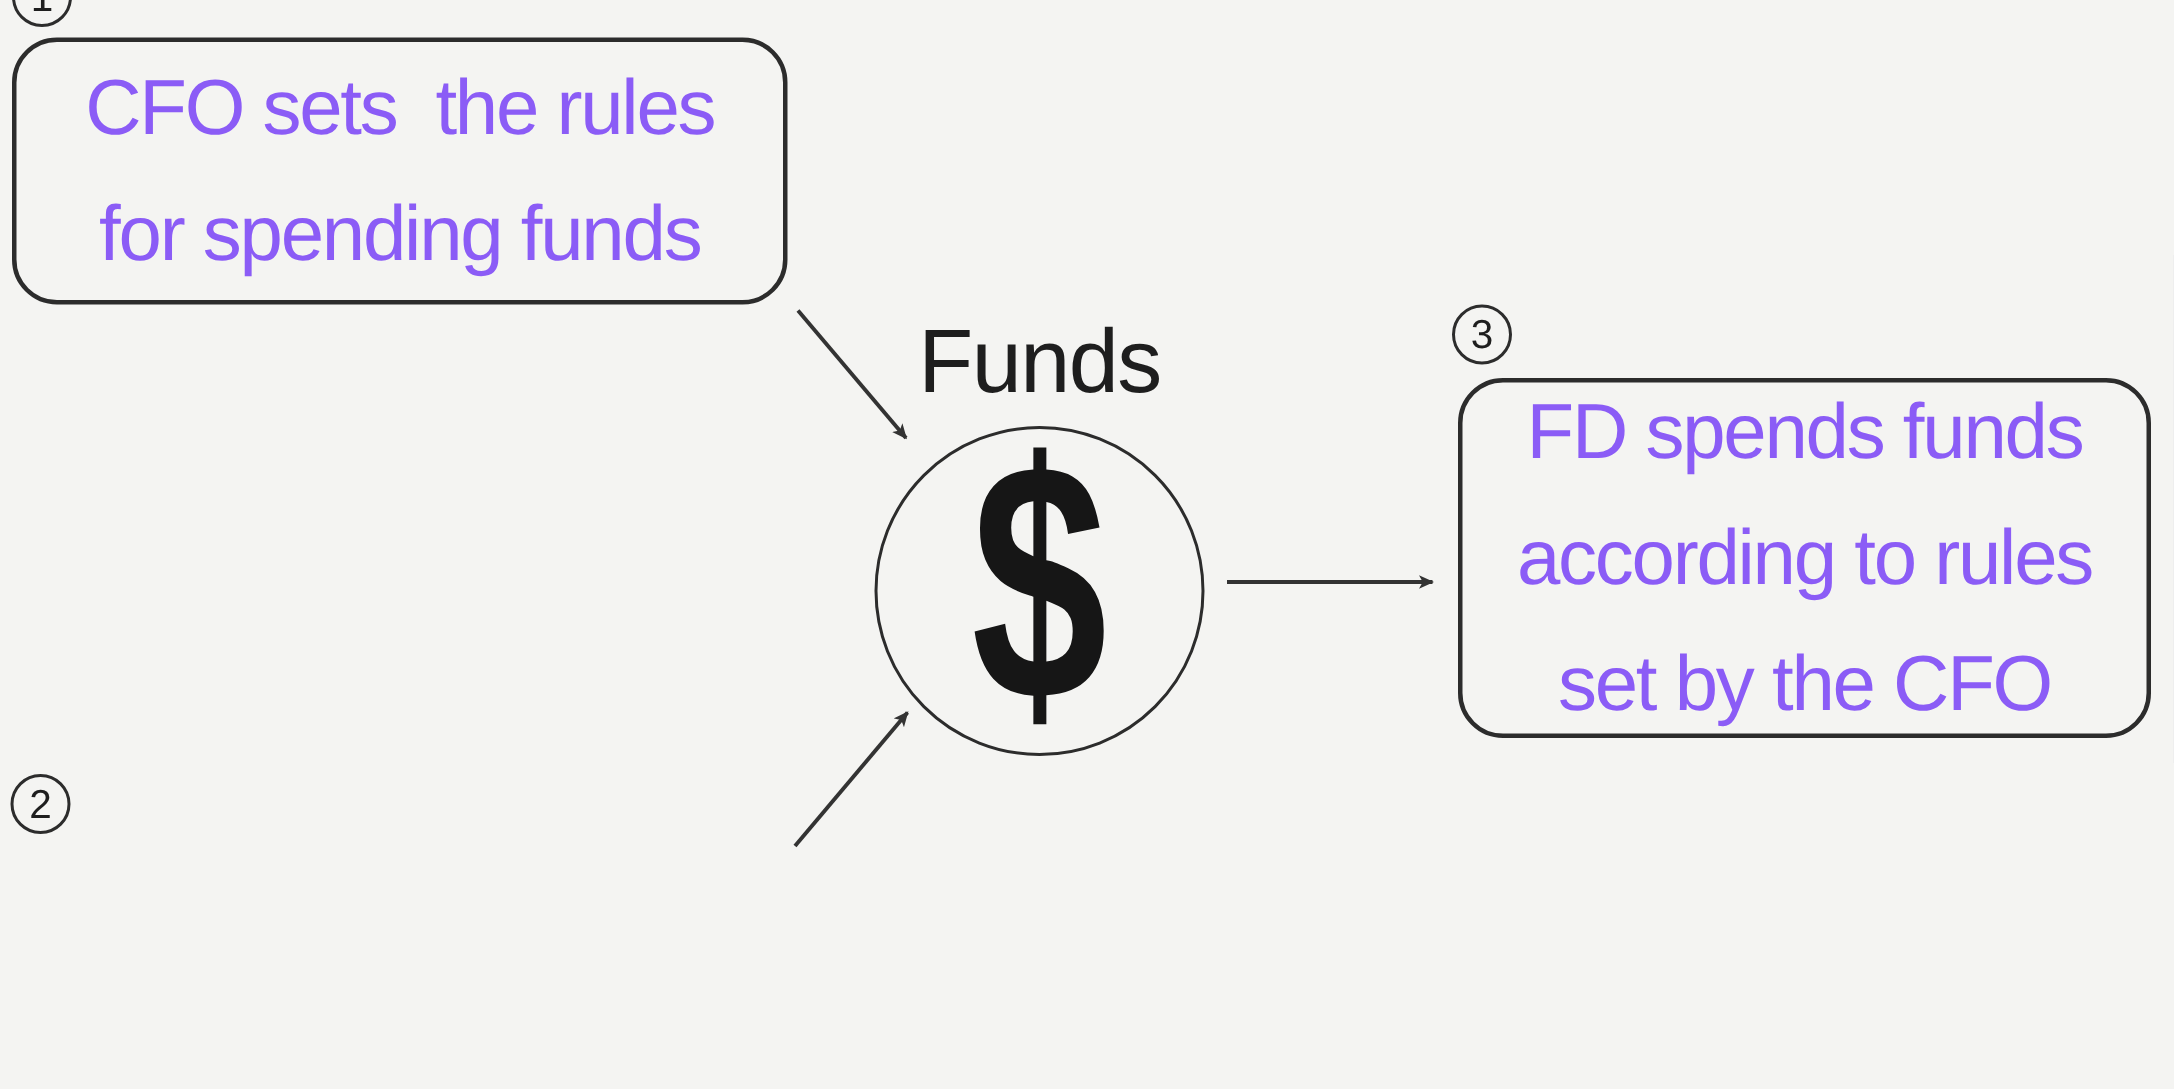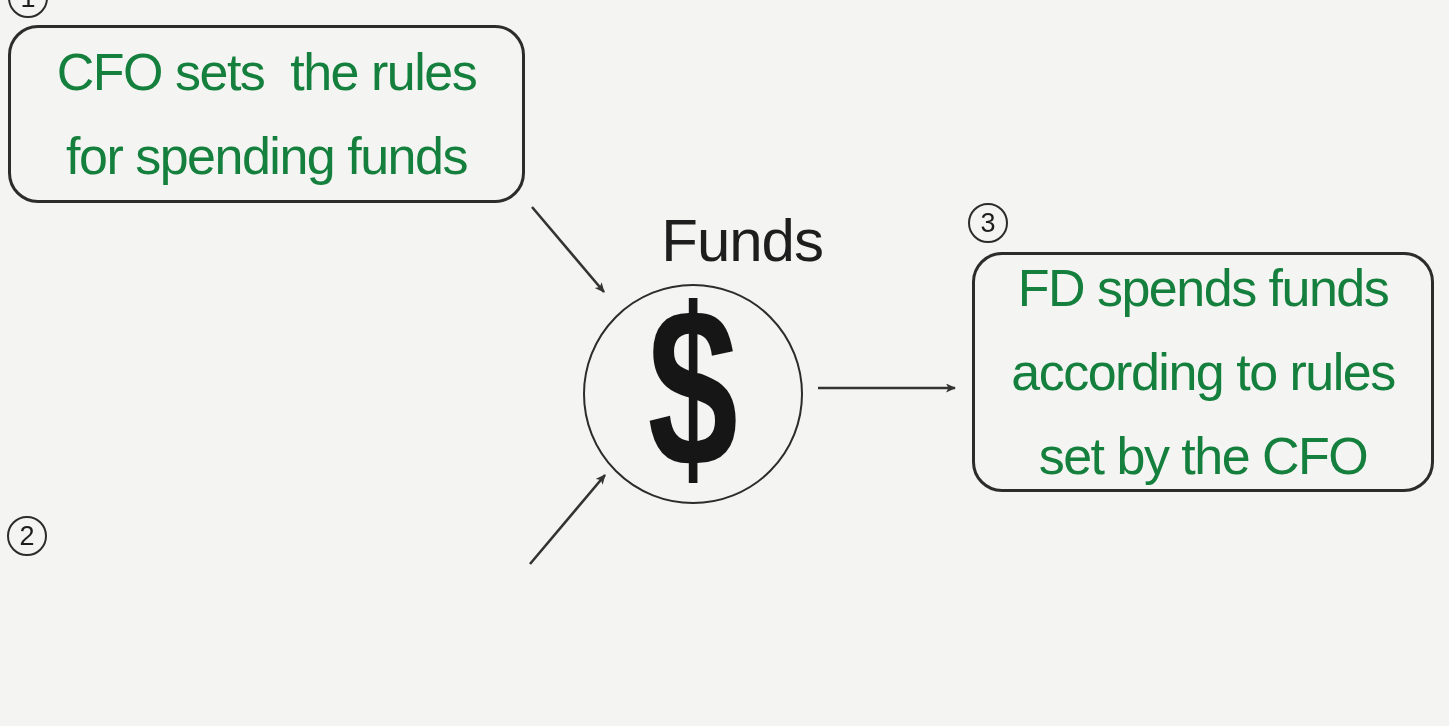--- a/index.html
+++ b/index.html
@@ -31,21 +31,21 @@
     display: flex;
     align-items: center;
     justify-content: center;
   }
   .box-text {
     font-size: 52px;
     line-height: 84px;
     letter-spacing: -1.5px;
     text-align: center;
     white-space: pre-wrap;
-    color: #15803d;
+    color: #8b5cf6;
   }
   .box-step1 { left: 8px;   top: 25px;  width: 517px; height: 178px; }
   .box-step2 { left: 8px;   top: 562px; width: 517px; height: 162px; }
   .box-step3 { left: 972px; top: 252px; width: 462px; height: 240px; }
 
   .badge {
     position: absolute;
     box-sizing: border-box;
     width: 40px;
     height: 40px;
@@ -60,21 +60,21 @@
   }
   .badge-step1 { left: 8px;   top: -22px; }
   .badge-step2 { left: 7px;   top: 516px; }
   .badge-step3 { left: 968px; top: 203px; }
 
   .funds-label {
     position: absolute;
     left: 563px;
     top: 206px;
     width: 260px;
-    text-align: right;
+    text-align: center;
     font-size: 60px;
     letter-spacing: -1px;
     color: #1e1e1e;
   }
   .funds-circle {
     position: absolute;
     box-sizing: border-box;
     left: 583px;
     top: 284px;
     width: 220px;

